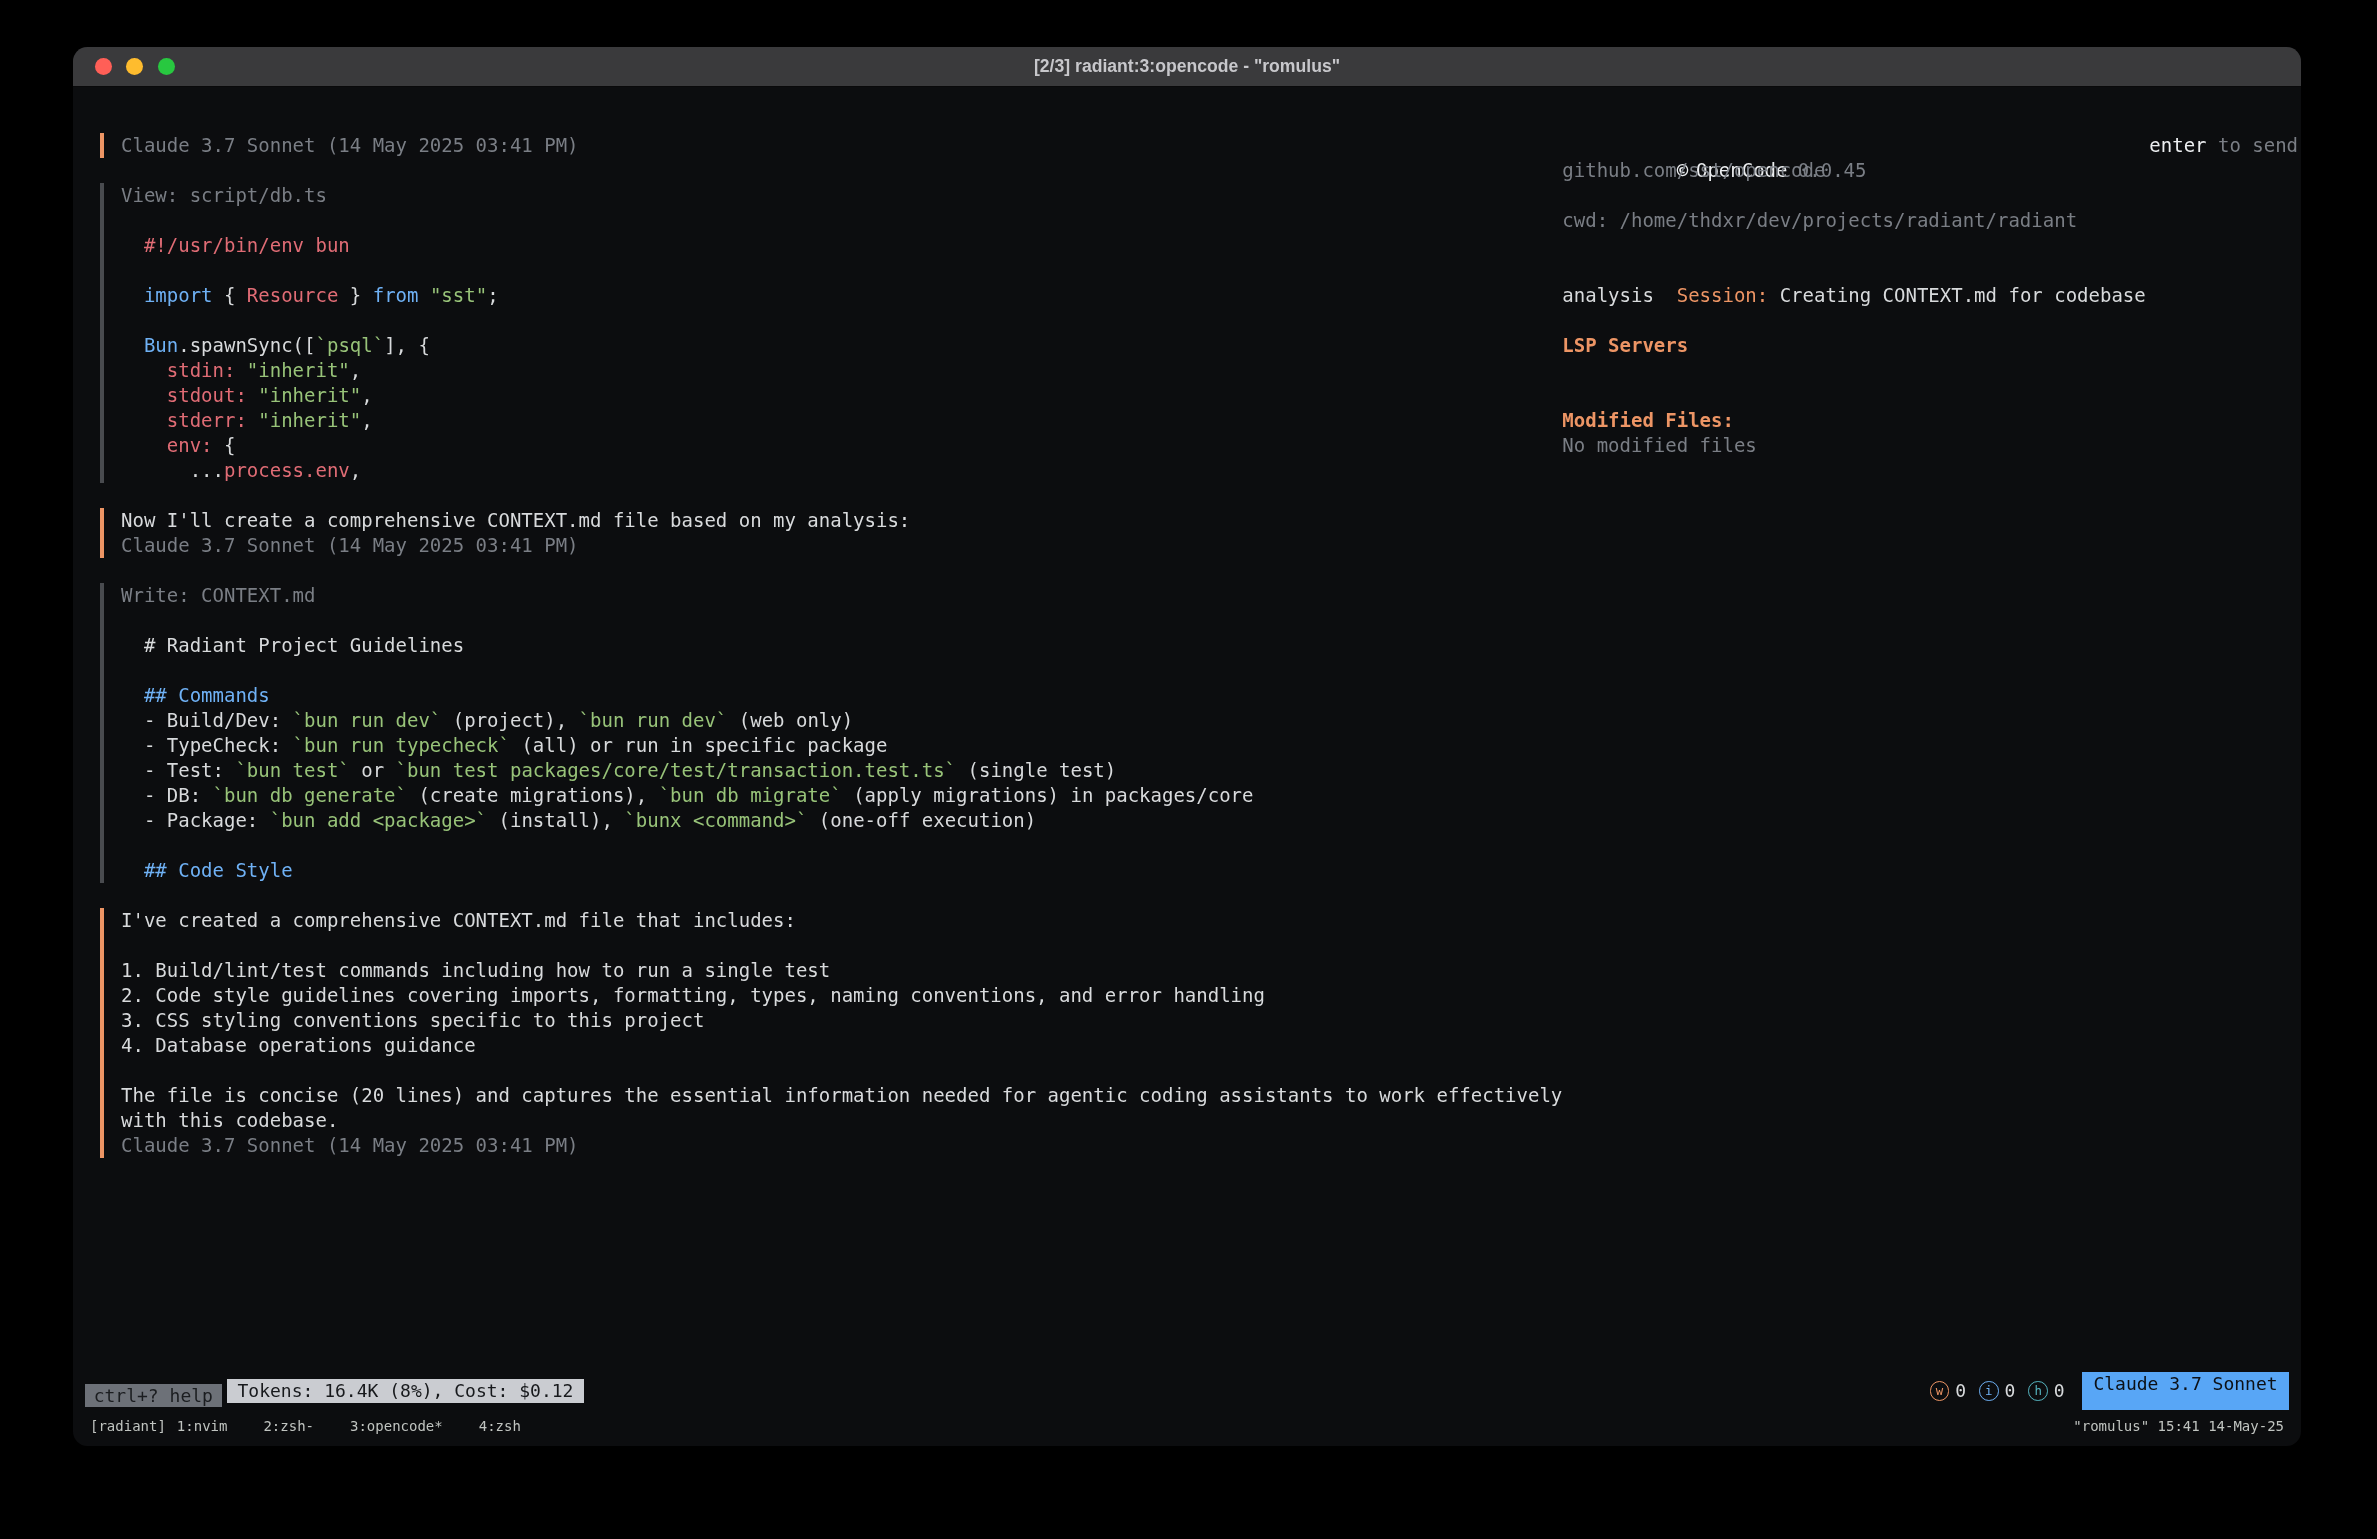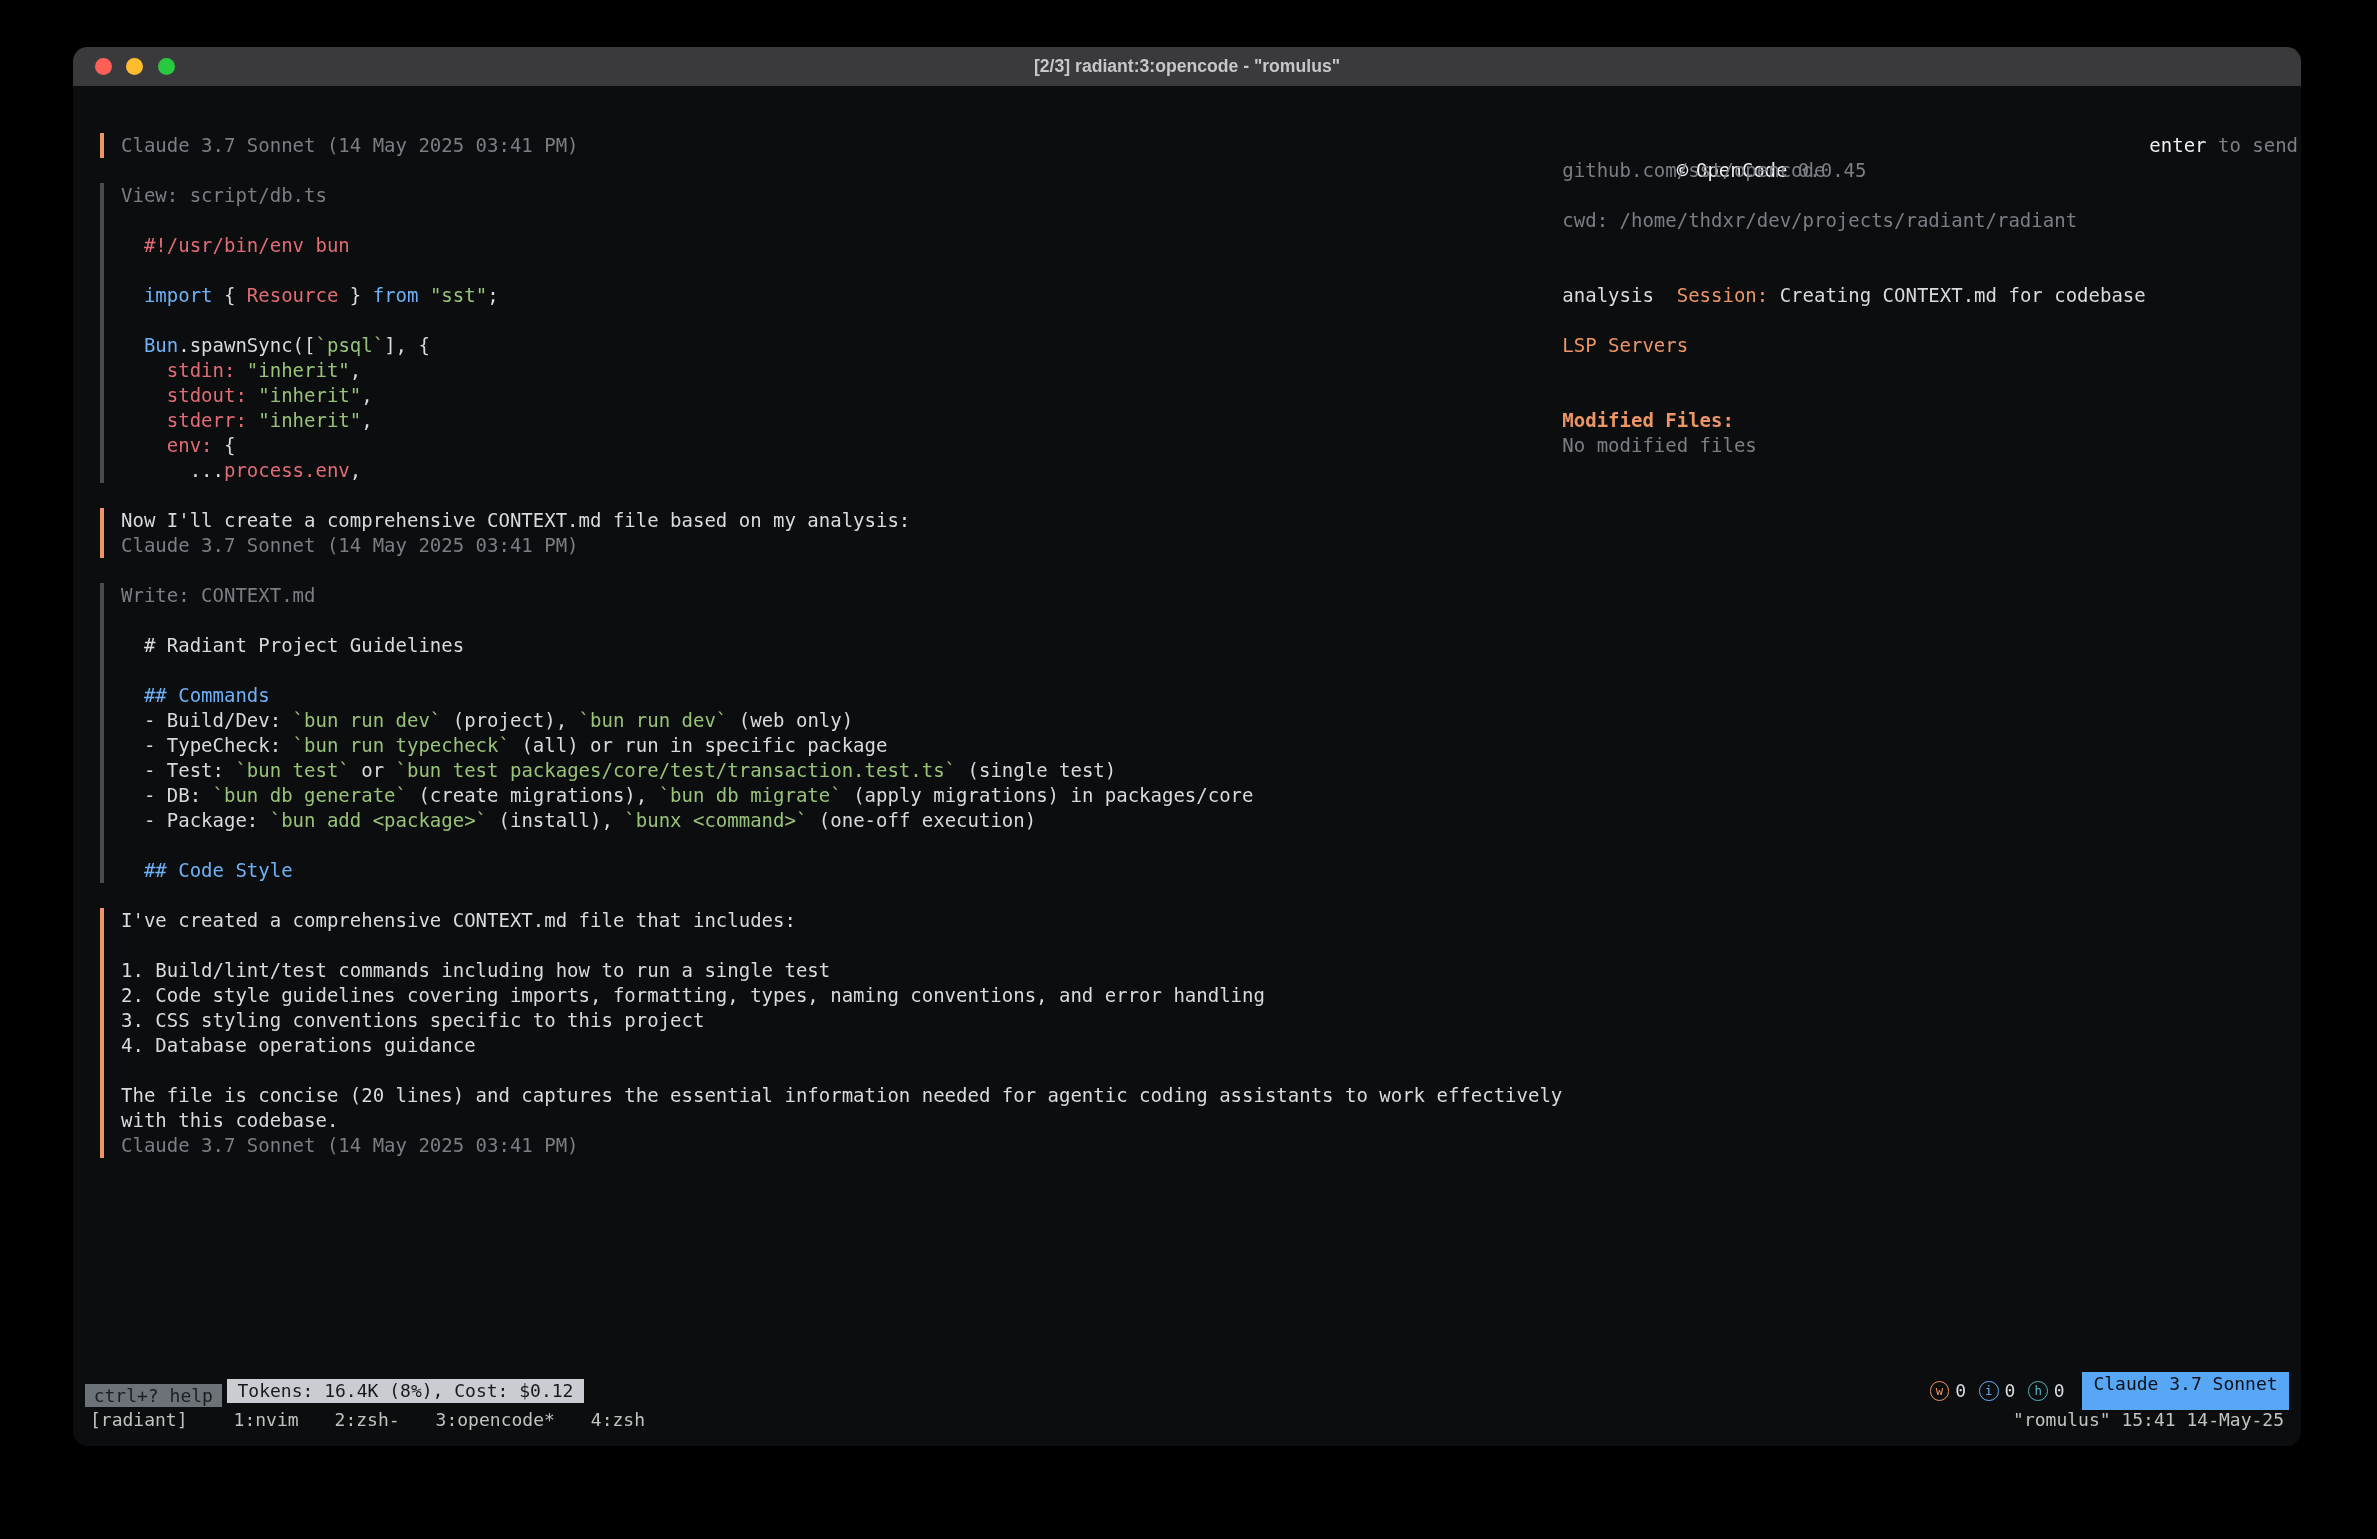--- a/index.html
+++ b/index.html
@@ -47,22 +47,22 @@
   .statusbar { height:29px; display:flex; align-items:center; padding:0 11.7px; flex-shrink:0; font-size:18px; }
   .chip-help { background:#6d7178; color:#1b1d20; padding:0 9px; height:23.5px; line-height:23.5px;margin-top:9px; }
   .chip-tokens { background:#caccd1; color:#17191c; padding:0 10.4px; height:23.5px; line-height:23.5px; margin-left:5.2px; }
   .sb-spacer { flex:1; }
   .diags { display:flex; align-items:center; gap:13px; margin-right:17px; }
   .diag { display:flex; align-items:center; gap:5.9px; color:#d8dadc; }
   .diag-icon { width:19.6px; height:19.6px; border:1.3px solid; border-radius:50%; font-size:12.4px;
                display:flex; align-items:center; justify-content:center; line-height:1; }
   .badge { background:var(--badge); color:#0c1016; padding:0 11.7px; height:38px; line-height:23.5px; font-weight:400; }
 
-  .tmuxbar { height:29px; display:flex; align-items:center; padding:0 17px; margin-bottom:11.7px;
-             color:#c0c4c0; font-size:18px; flex-shrink:0; white-space:pre;gap:35px; }
+  .tmuxbar { height:29px; display:flex; align-items:flex-end; padding:0 17px; margin-bottom:11.7px;
+             color:#c0c4c0; font-size:14px; flex-shrink:0; white-space:pre; }
   .tmux-win { margin-left:36px; }
   .tmux-win:first-child { margin-left:11px; }
   .tmux-spacer { flex:1; }
 </style>
 </head>
 <body>
 
 <div class="window">
 
   <div class="titlebar">
@@ -130,21 +130,21 @@
       <div class="sidebar">
         <div class="line">
           <span class="logo-icon">©</span><span class="c-bold">OpenCode</span><span class="c-dim ver">0.0.45</span>
         </div>
         <div class="line c-dim">github.com/sst/opencode</div>
         <div class="line c-dim mt1">cwd: /home/thdxr/dev/projects/radiant/radiant</div>
         <div class="line mt1">
           <span class="c-orange">Session:</span><span class="c-fg"> Creating CONTEXT.md for codebase</span>
         </div>
         <div class="line c-fg">analysis</div>
-        <div class="line c-orange c-bold-h mt1" style="font-weight:400;">LSP Servers</div>
+        <div class="line c-orange c-bold-h mt1" style="font-weight:700;">LSP Servers</div>
         <div class="line c-orange mt2" style="font-weight:700;">Modified Files:</div>
         <div class="line c-dim">No modified files</div>
       </div>
 
     </div>
 
     <div class="hint"><span class="c-bold">enter</span><span class="c-dim"> to send, </span><span class="c-bold">\+enter</span><span class="c-dim"> for newline, </span><span class="c-bold">ctrl+h</span><span class="c-dim"> to toggle tool messages</span></div>
     <div class="sep"></div>
     <div class="prompt-area">
       <div class="line"><span class="prompt-symbol">&gt;</span></div>

